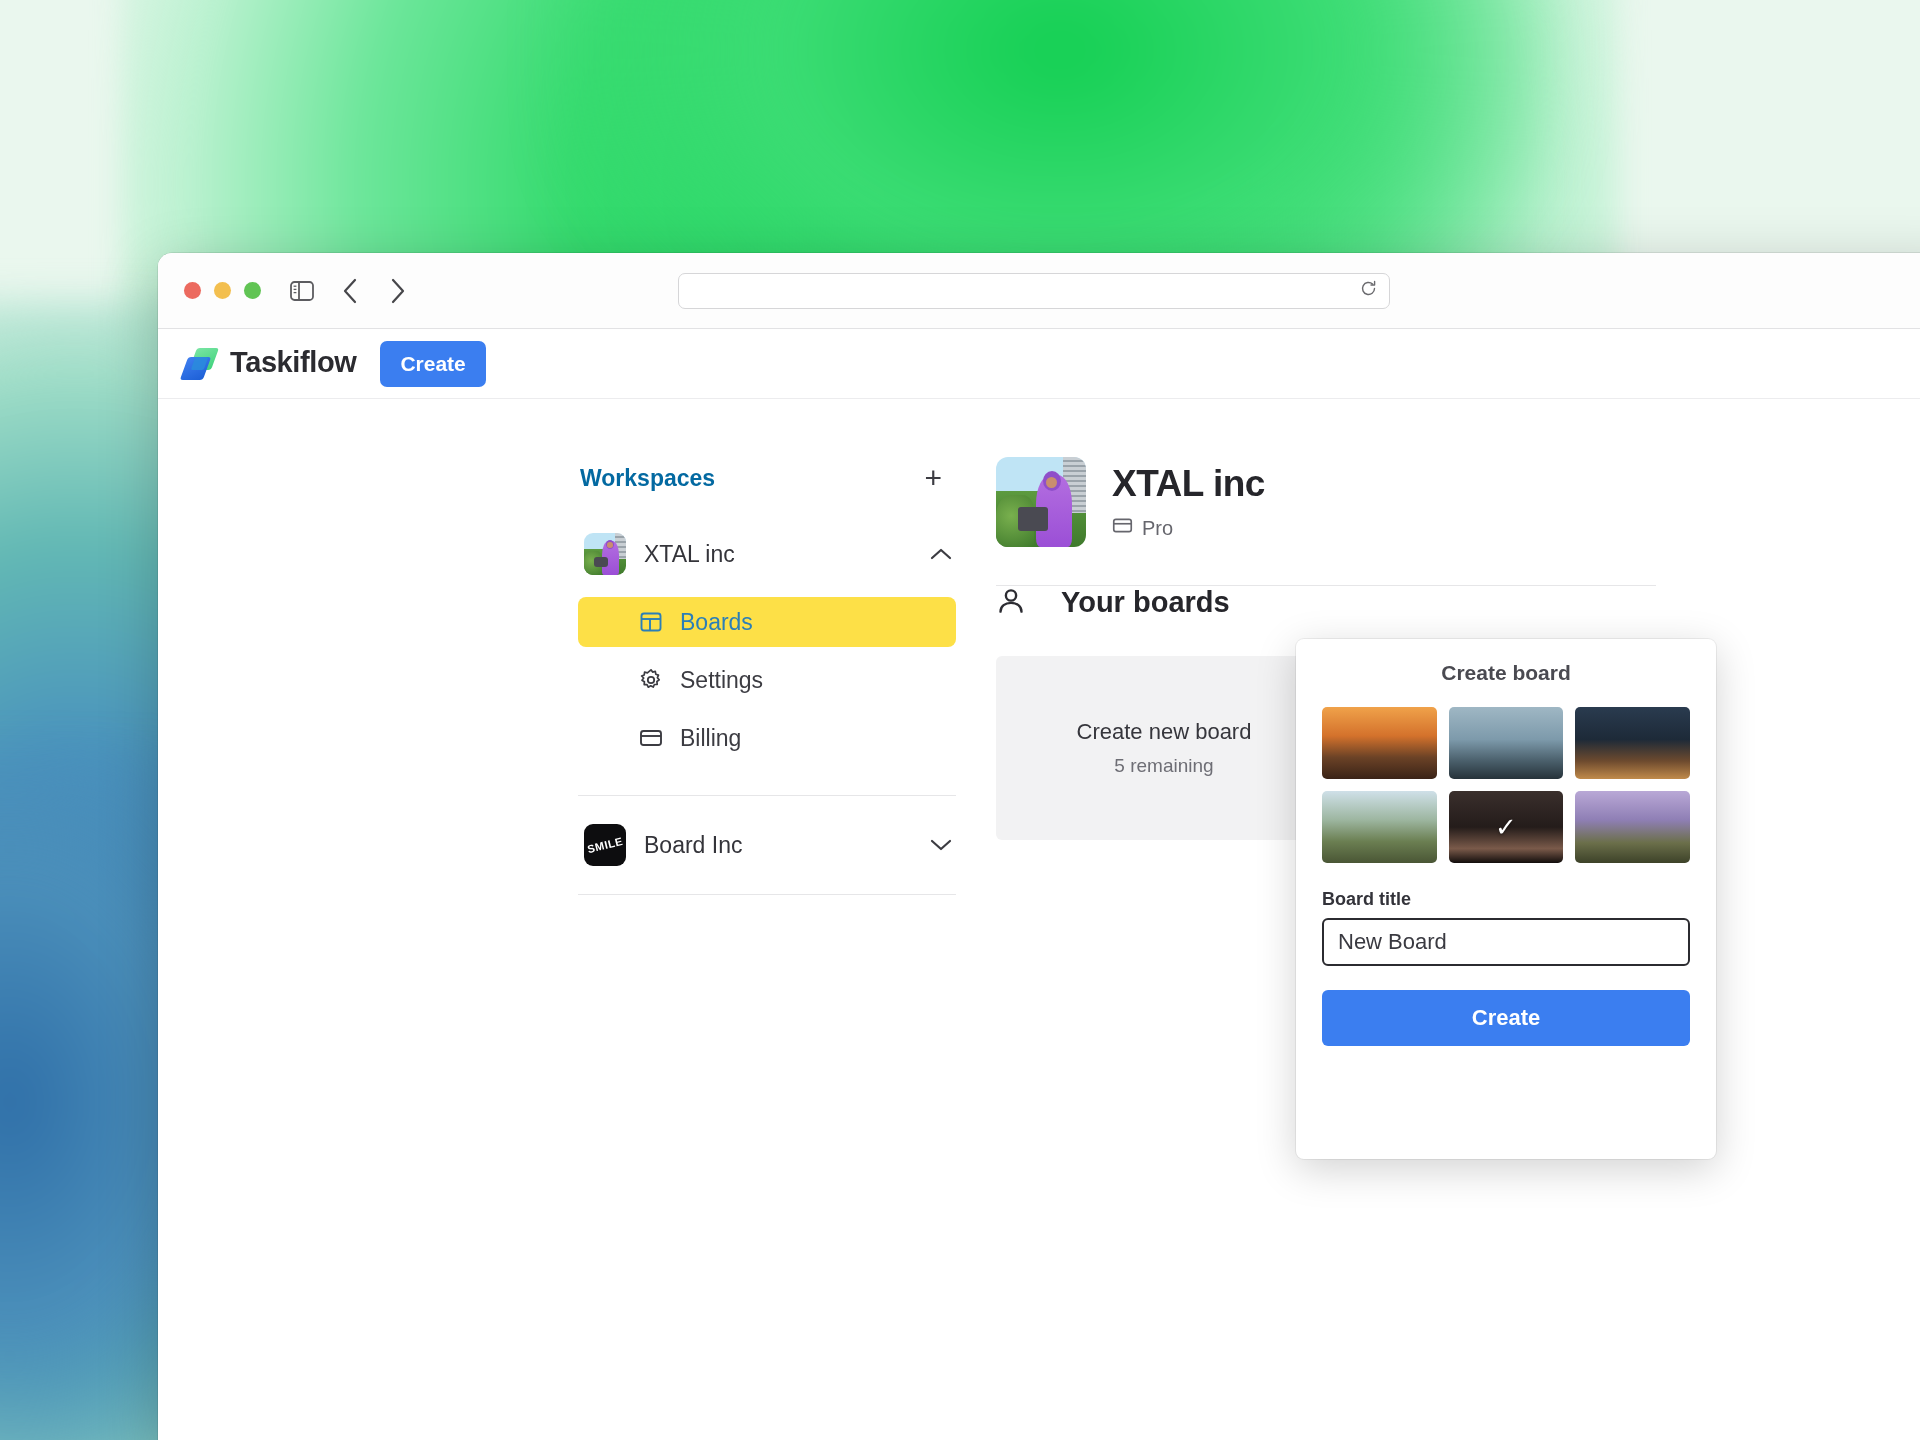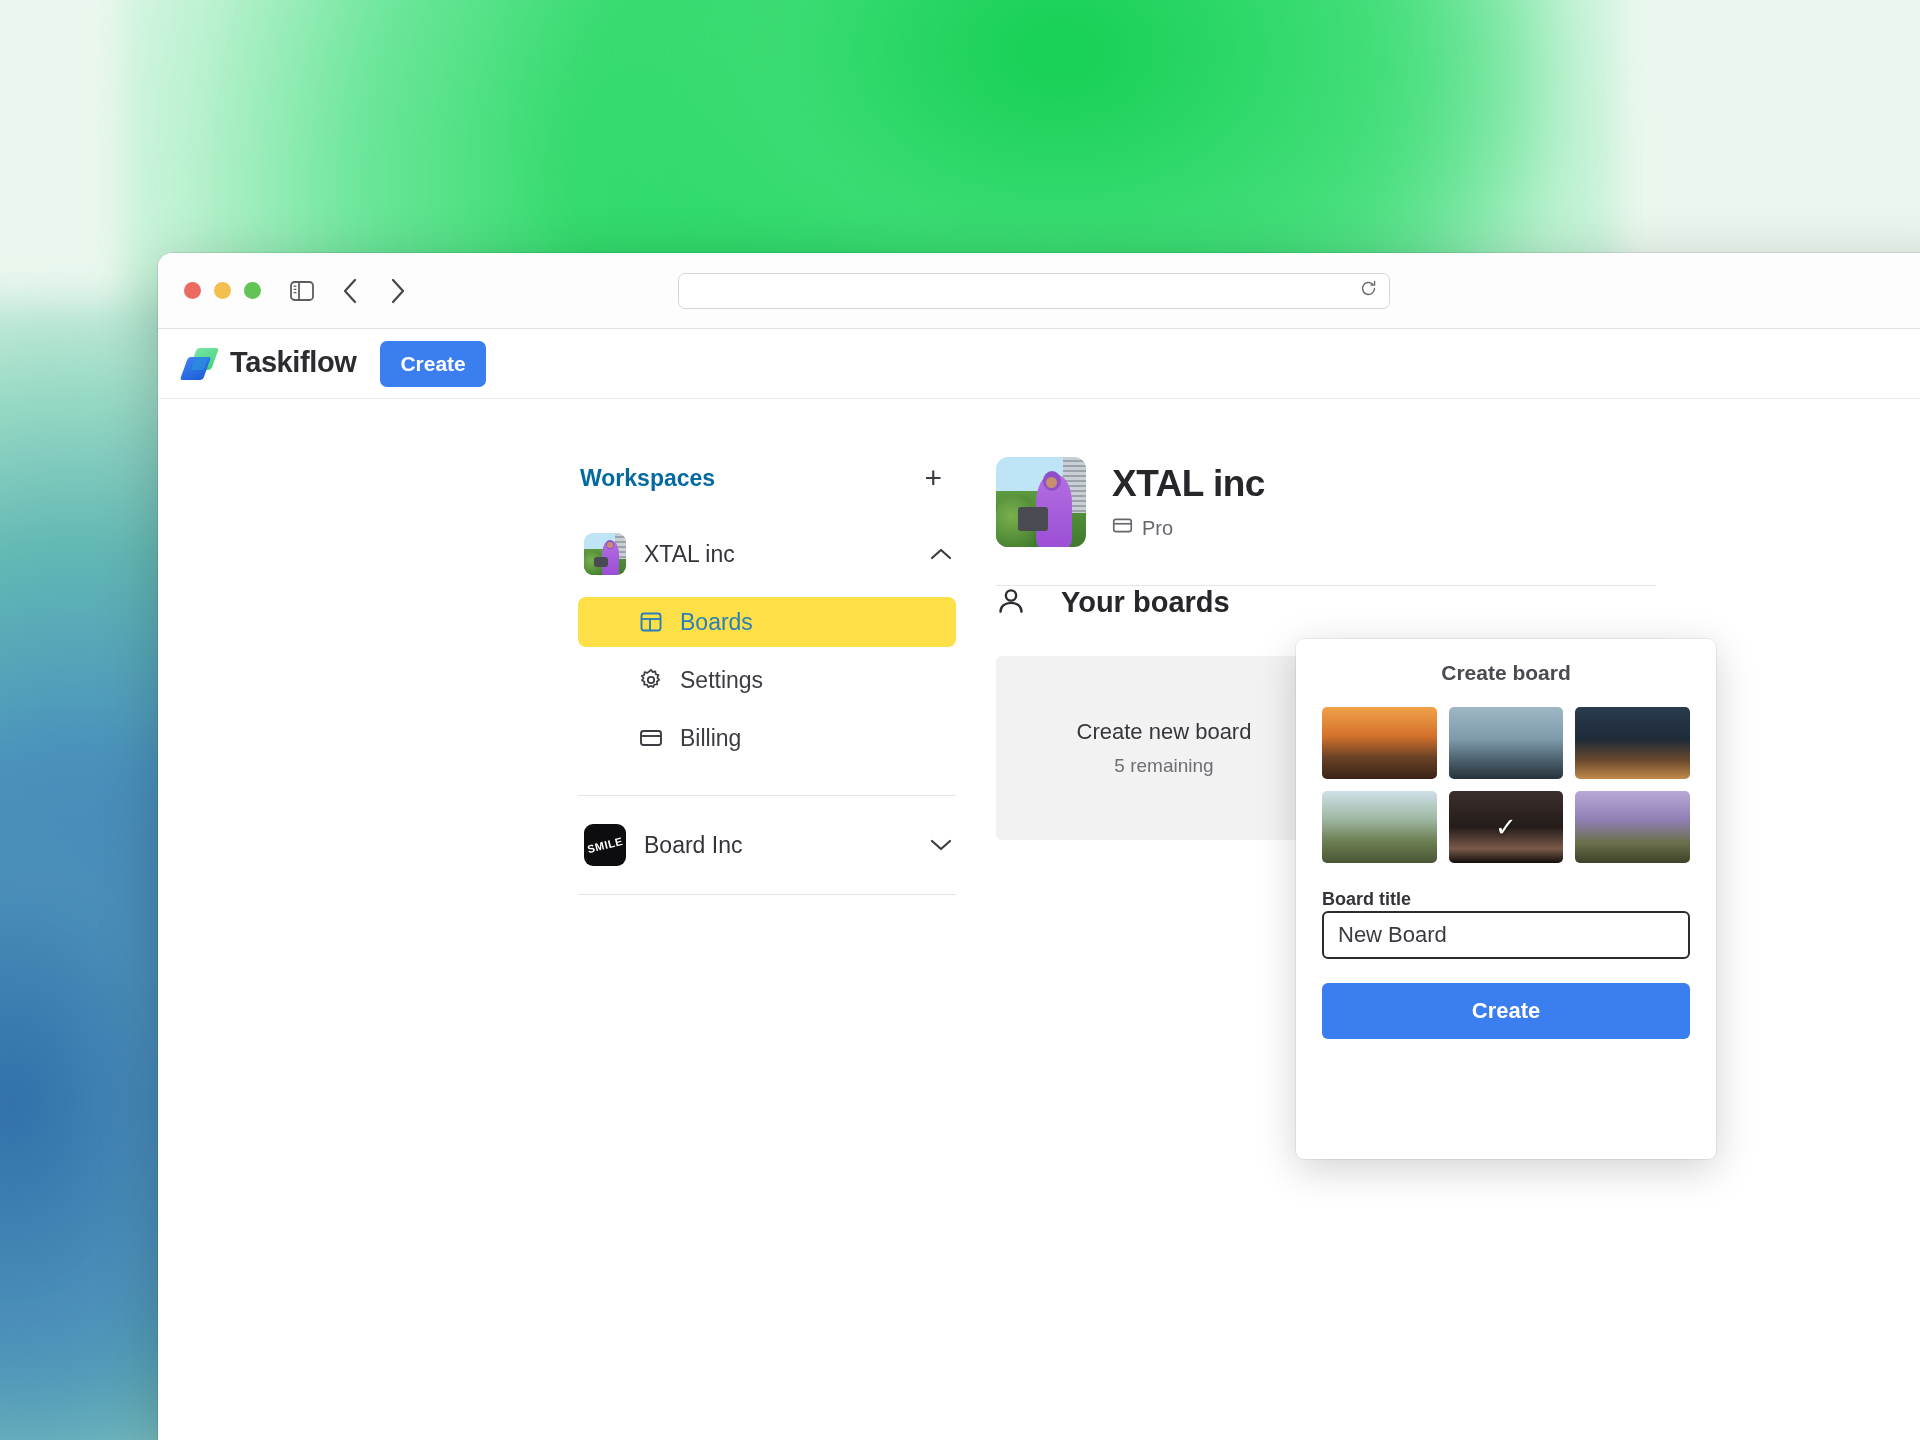--- a/index.html
+++ b/index.html
@@ -234,21 +234,21 @@
   }
   .t1 { background: linear-gradient(#f0a24a 0%, #d4722c 40%, #6b4226 70%, #3a2317 100%); }
   .t2 { background: linear-gradient(#9fb7c4 0%, #7d9aab 45%, #4a5f6b 75%, #26323a 100%); }
   .t3 { background: linear-gradient(#2a3b4f 0%, #1d2a38 45%, #6d4a2e 75%, #c08a4a 100%); }
   .t4 { background: linear-gradient(#cfe0e8 0%, #9db6a0 40%, #6b7f52 70%, #4a5635 100%); }
   .t5 { background: linear-gradient(#3a2f2c 0%, #241c1a 50%, #7a5a4a 80%, #120d0c 100%); }
   .t6 { background: linear-gradient(#b9a8d6 0%, #8f7fb5 40%, #6b6f4a 72%, #3d4229 100%); }
 
   .field-label { font-size: 18px; font-weight: 700; color: #33333a; margin-top: 26px; }
   .field-input {
-    margin-top: 1px;
+    margin-top: 8px;
     height: 48px; width: 100%;
     border: 2px solid #2b2b30; border-radius: 6px;
     display: flex; align-items: center; padding: 0 14px;
     font-size: 22px; color: #3a3a41;
   }
   .pop-cta {
     margin-top: 24px; height: 56px; width: 100%;
     background: #3b7ef0; color: #fff;
     border-radius: 6px; border: none;
     font-size: 22px; font-weight: 700;

